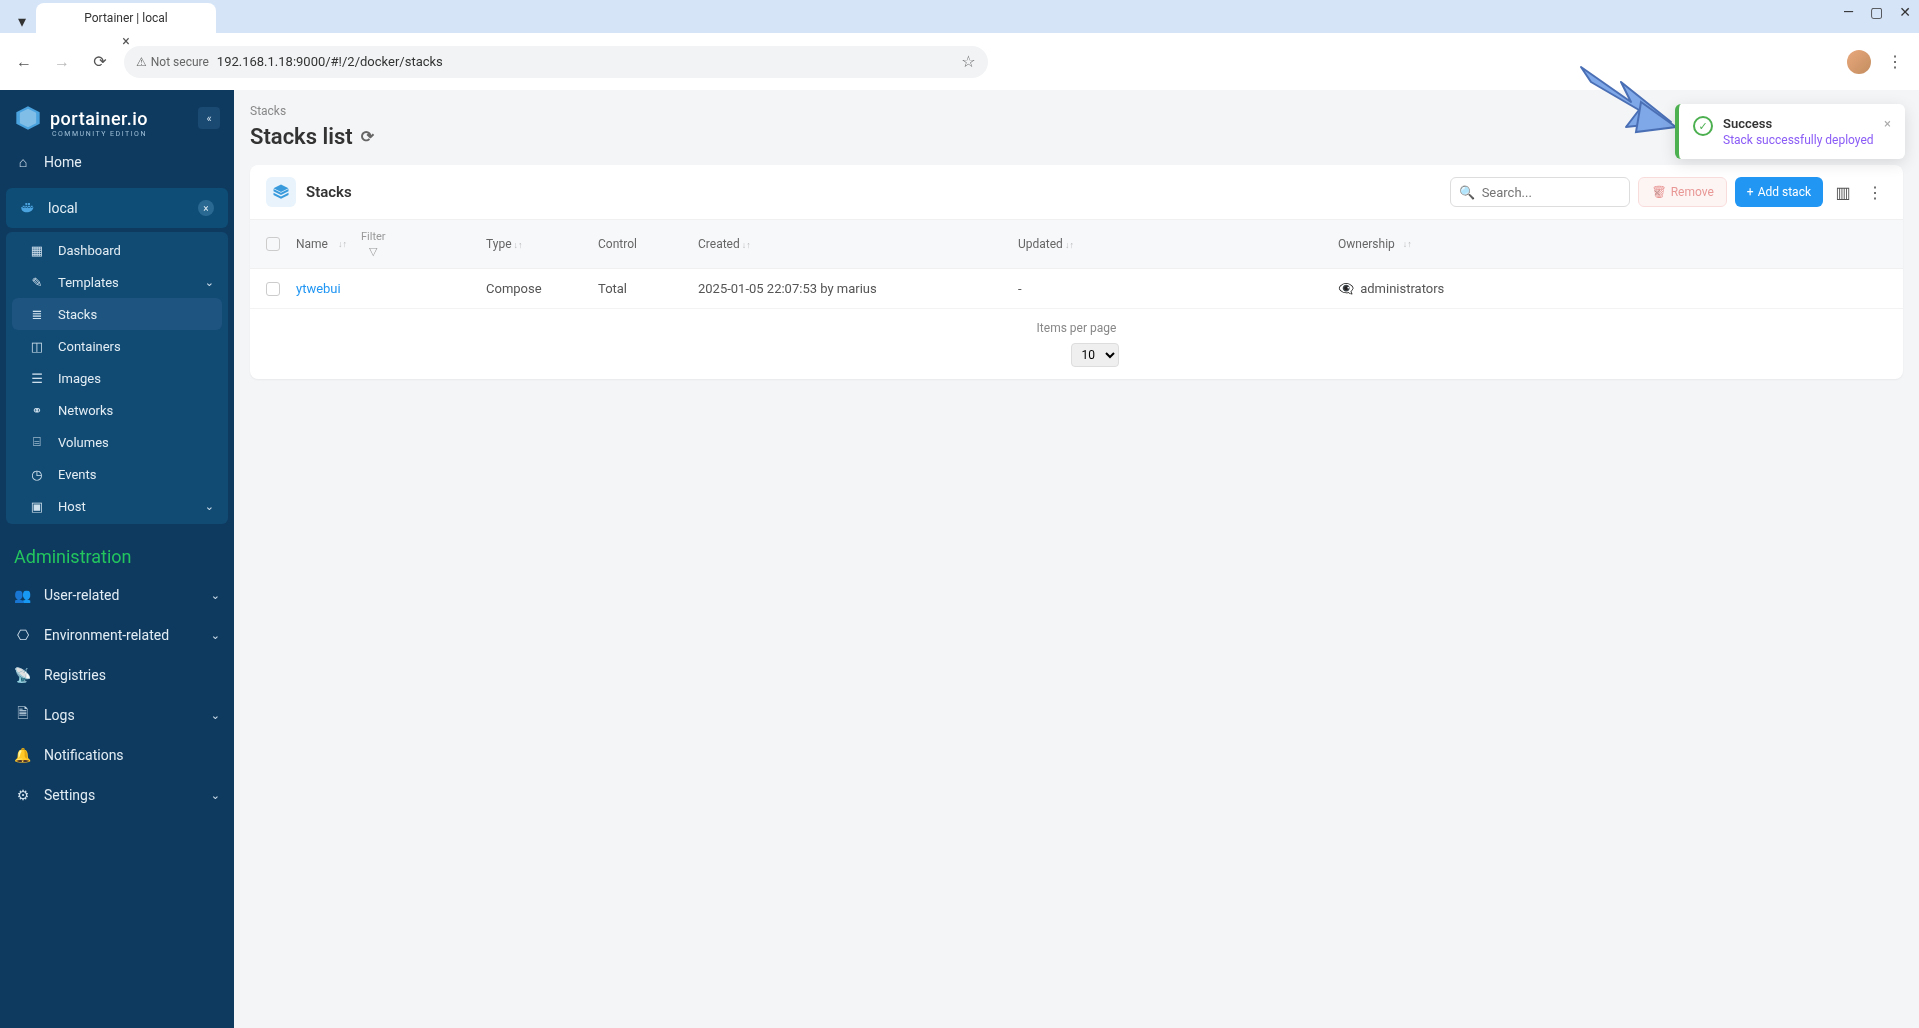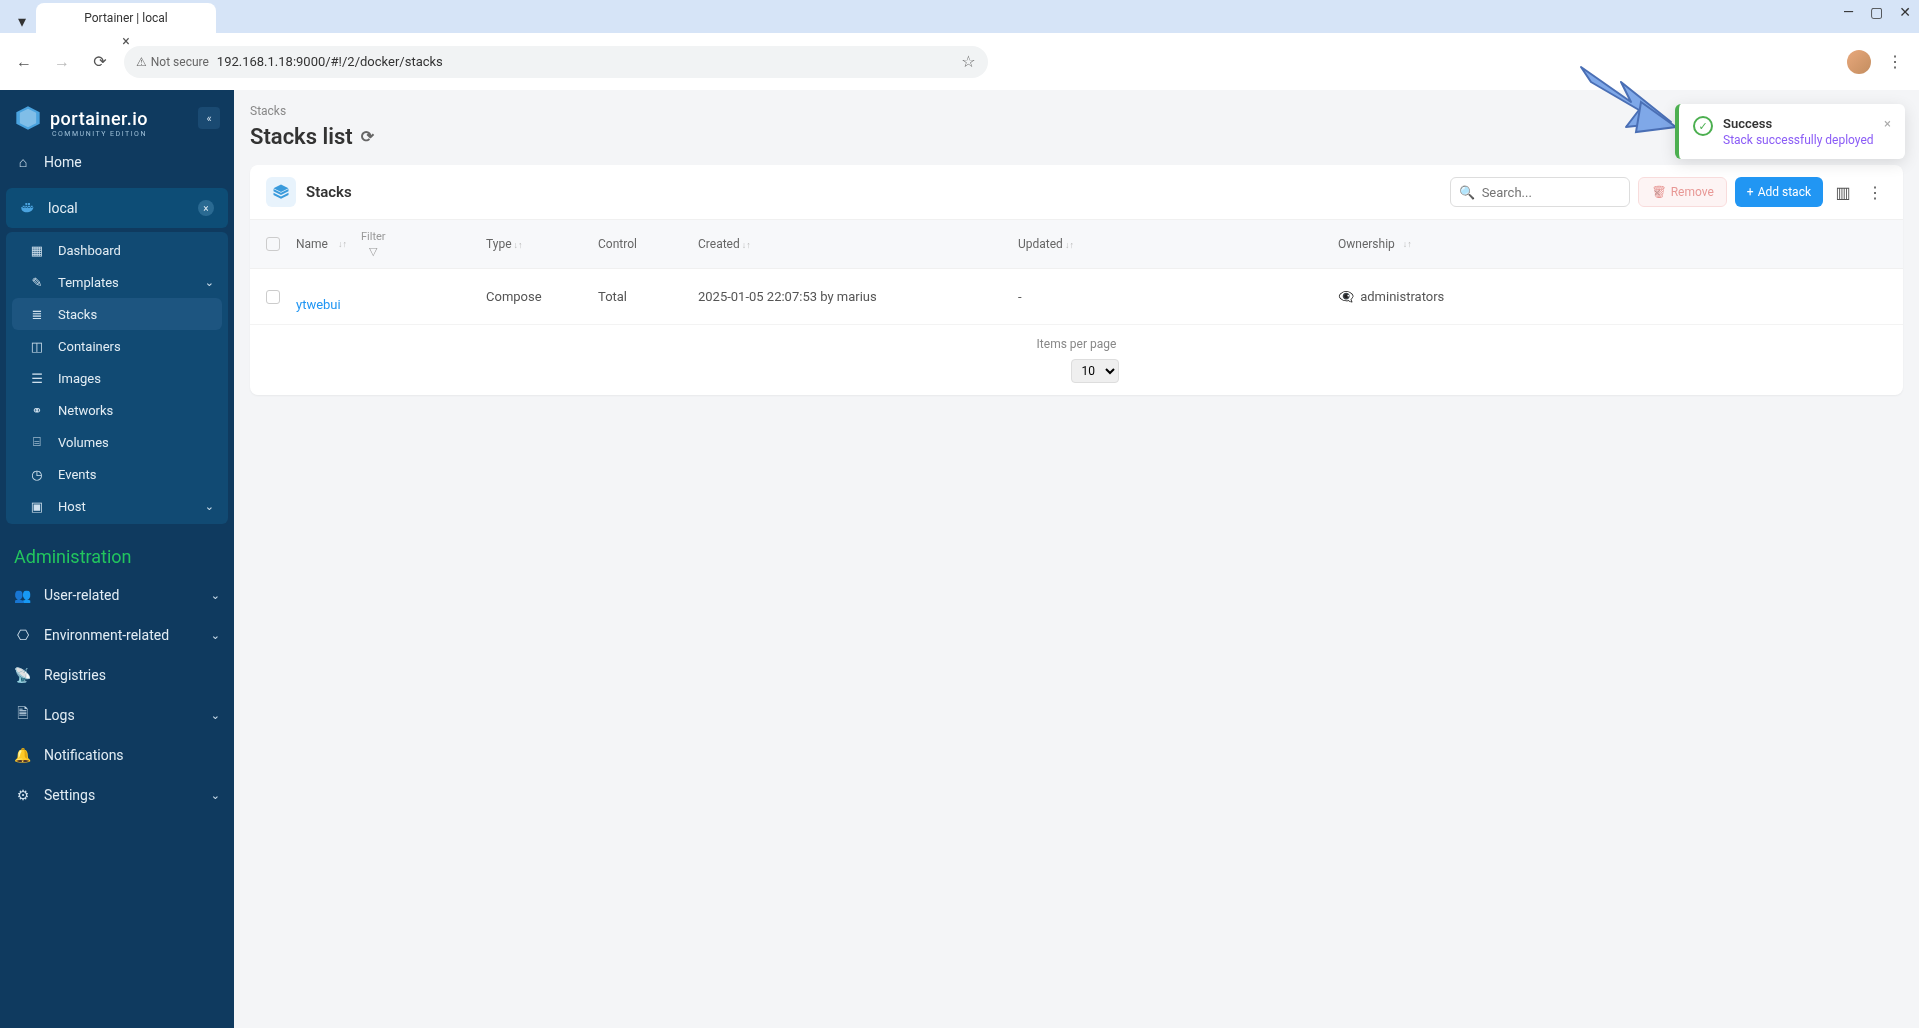--- a/index.html
+++ b/index.html
@@ -64,21 +64,21 @@
 .col-check { width: 30px; }
 .col-name { width: 190px; display: flex; align-items: center; gap: 8px; }
 .col-type { width: 112px; }
 .col-control { width: 100px; }
 .col-created { width: 320px; }
 .col-updated { width: 320px; }
 .col-ownership { flex: 1; display: flex; align-items: center; gap: 6px; }
 .checkbox { width: 14px; height: 14px; border: 1px solid #ccc; border-radius: 3px; }
 .sort-icon { font-size: 9px; color: #bbb; margin-left: 2px; }
 .filter-label { font-size: 11px; color: #999; margin-left: 6px; display: flex; align-items: center; gap: 2px; flex-direction: column; }
-.link { color: #2196f3; margin-top: 16px; }
+.link { color: #2196f3; }
 
 .panel-footer { display: flex; justify-content: flex-end; padding: 12px 16px; align-items: center; gap: 8px; font-size: 12px; color: #888; flex-direction: column; }
 .page-select { border: 1px solid #ddd; border-radius: 4px; padding: 3px 6px; font-size: 12px; margin-left: 36px; }
 
 
 .toast { position: absolute; top: 14px; right: 14px; width: 230px; background: #fff; border-radius: 6px; box-shadow: 0 4px 16px rgba(0,0,0,0.12); padding: 12px 14px; border-left: 4px solid #4caf50; display: flex; gap: 10px; }
 .toast-icon { width: 20px; height: 20px; border: 2px solid #4caf50; border-radius: 50%; display: flex; align-items: center; justify-content: center; color: #4caf50; font-size: 11px; flex-shrink: 0; }
 .toast-body { flex: 1; }
 .toast-title { font-size: 13px; font-weight: 600; color: #333; margin-bottom: 2px; }
 .toast-msg { font-size: 12px; color: #8b5cf6; }

